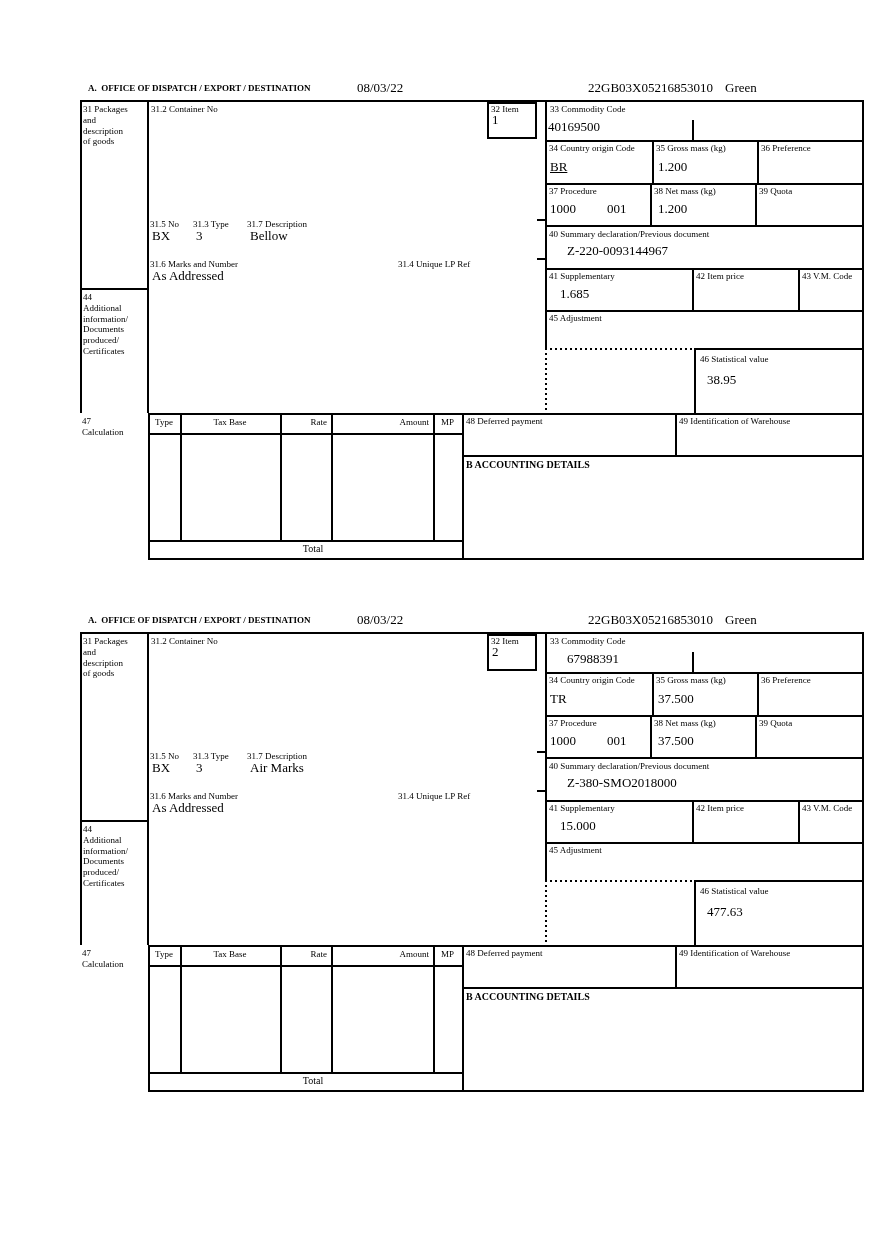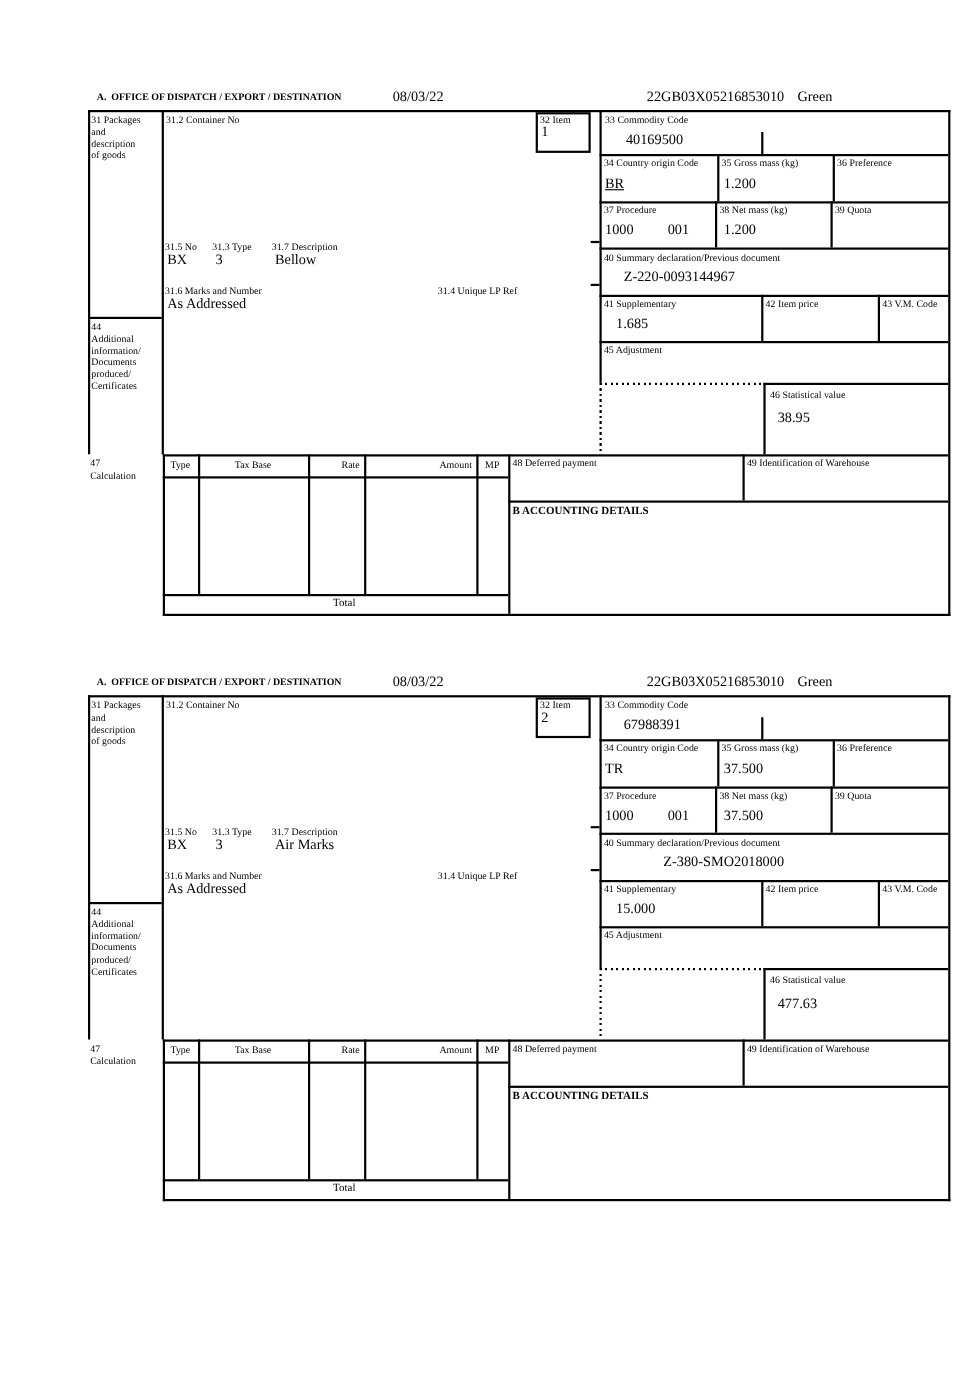--- a/index.html
+++ b/index.html
@@ -71,21 +71,21 @@
 
   <div class="hl" style="left:465px;top:60px;width:317px;"></div>
   <div class="hl" style="left:465px;top:103px;width:317px;"></div>
   <div class="hl" style="left:465px;top:145px;width:317px;"></div>
   <div class="hl" style="left:465px;top:188px;width:317px;"></div>
   <div class="hl" style="left:465px;top:230px;width:317px;"></div>
   <div class="hl" style="left:614px;top:268px;width:168px;"></div>
   <div class="dh" style="left:465px;top:268px;width:149px;"></div>
 
   <div class="lbl" style="left:470px;top:24px;">33 Commodity Code</div>
-  <div class="val" style="left:489px;top:40px;">40169500</div>
+  <div class="val" style="left:468px;top:40px;">40169500</div>
   <div class="vl" style="left:612px;top:40px;height:20px;"></div>
 
   <div class="vl" style="left:572px;top:60px;height:43px;"></div>
   <div class="vl" style="left:677px;top:60px;height:43px;"></div>
   <div class="lbl" style="left:469px;top:63px;">34 Country origin Code</div>
   <div class="val" style="left:470px;top:80px;text-decoration:underline;">BR</div>
   <div class="lbl" style="left:576px;top:63px;">35 Gross mass (kg)</div>
   <div class="val" style="left:578px;top:80px;">1.200</div>
   <div class="lbl" style="left:681px;top:63px;">36 Preference</div>
 
@@ -208,21 +208,21 @@
   <div class="vl" style="left:570px;top:103px;height:42px;"></div>
   <div class="vl" style="left:675px;top:103px;height:42px;"></div>
   <div class="lbl" style="left:469px;top:106px;">37 Procedure</div>
   <div class="val" style="left:470px;top:122px;">1000</div>
   <div class="val" style="left:527px;top:122px;">001</div>
   <div class="lbl" style="left:574px;top:106px;">38 Net mass (kg)</div>
   <div class="val" style="left:578px;top:122px;">37.500</div>
   <div class="lbl" style="left:679px;top:106px;">39 Quota</div>
 
   <div class="lbl" style="left:469px;top:149px;">40 Summary declaration/Previous document</div>
-  <div class="val" style="left:487px;top:164px;margin-left:36px;">Z-380-SMO2018000</div>
+  <div class="val" style="left:487px;top:164px;">Z-380-SMO2018000</div>
 
   <div class="vl" style="left:612px;top:188px;height:42px;"></div>
   <div class="vl" style="left:718px;top:188px;height:42px;"></div>
   <div class="lbl" style="left:469px;top:191px;">41 Supplementary</div>
   <div class="val" style="left:480px;top:207px;">15.000</div>
   <div class="lbl" style="left:616px;top:191px;">42 Item price</div>
   <div class="lbl" style="left:722px;top:191px;">43 V.M. Code</div>
 
   <div class="lbl" style="left:469px;top:233px;">45 Adjustment</div>
 

